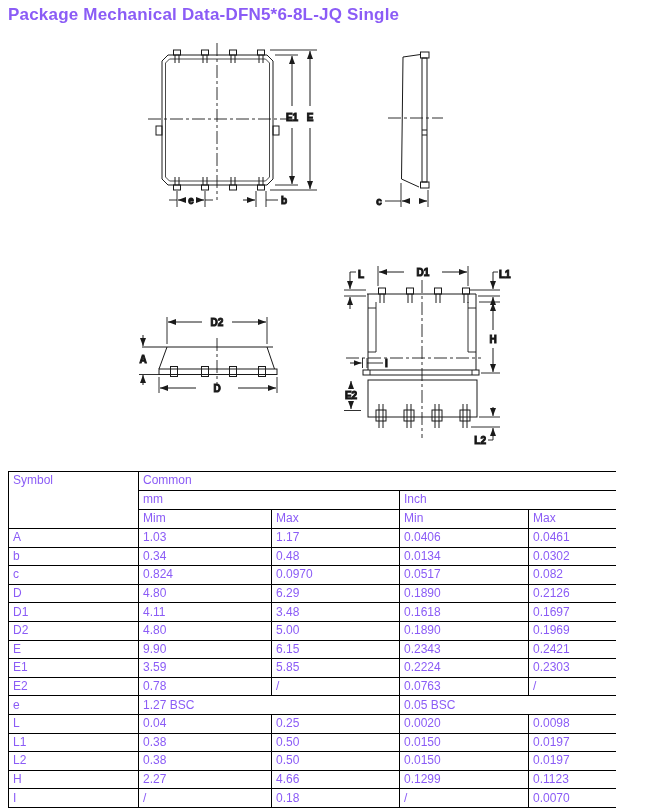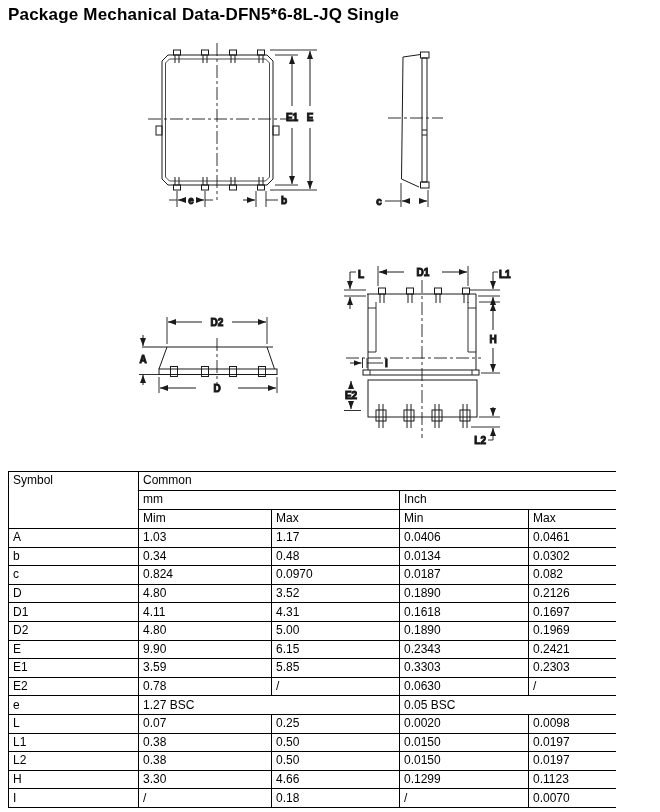--- a/index.html
+++ b/index.html
@@ -1,18 +1,18 @@
 <!DOCTYPE html>
 <html><head>
 <meta charset="utf-8">
 <style>
   html,body{margin:0;padding:0;background:#ffffff;}
   #page{
     position:relative;width:616px;height:812px;background:#ffffff;
-    font-family:"Liberation Sans",sans-serif;color:#000000;overflow:hidden;
+    font-family:"Liberation Sans",sans-serif;color:#8b5cf6;overflow:hidden;
   }
   #doc-title{
     position:absolute;top:5px;left:8px;font-size:17px;font-weight:700;
     letter-spacing:.2px;white-space:nowrap;
   }
   #drawings{position:absolute;top:0;left:0;}
   svg text{
     font-family:"Liberation Sans",sans-serif;font-size:10px;font-weight:600;fill:#111;
   }
   #dim-table{
@@ -289,34 +289,34 @@
           <td colspan="1">b</td>
           <td colspan="1">0.34</td>
           <td colspan="1">0.48</td>
           <td colspan="1">0.0134</td>
           <td colspan="1">0.0302</td>
         </tr>
         <tr>
           <td colspan="1">c</td>
           <td colspan="1">0.824</td>
           <td colspan="1">0.0970</td>
-          <td colspan="1">0.0187</td>
+          <td colspan="1">0.0517</td>
           <td colspan="1">0.082</td>
         </tr>
         <tr>
           <td colspan="1">D</td>
           <td colspan="1">4.80</td>
-          <td colspan="1">3.52</td>
+          <td colspan="1">6.29</td>
           <td colspan="1">0.1890</td>
           <td colspan="1">0.2126</td>
         </tr>
         <tr>
           <td colspan="1">D1</td>
           <td colspan="1">4.11</td>
-          <td colspan="1">4.31</td>
+          <td colspan="1">3.48</td>
           <td colspan="1">0.1618</td>
           <td colspan="1">0.1697</td>
         </tr>
         <tr>
           <td colspan="1">D2</td>
           <td colspan="1">4.80</td>
           <td colspan="1">5.00</td>
           <td colspan="1">0.1890</td>
           <td colspan="1">0.1969</td>
         </tr>
@@ -324,59 +324,59 @@
           <td colspan="1">E</td>
           <td colspan="1">9.90</td>
           <td colspan="1">6.15</td>
           <td colspan="1">0.2343</td>
           <td colspan="1">0.2421</td>
         </tr>
         <tr>
           <td colspan="1">E1</td>
           <td colspan="1">3.59</td>
           <td colspan="1">5.85</td>
-          <td colspan="1">0.3303</td>
+          <td colspan="1">0.2224</td>
           <td colspan="1">0.2303</td>
         </tr>
         <tr>
           <td colspan="1">E2</td>
           <td colspan="1">0.78</td>
           <td colspan="1">/</td>
-          <td colspan="1">0.0630</td>
+          <td colspan="1">0.0763</td>
           <td colspan="1">/</td>
         </tr>
         <tr>
           <td colspan="1">e</td>
           <td colspan="2">1.27 BSC</td>
           <td colspan="2">0.05 BSC</td>
         </tr>
         <tr>
           <td colspan="1">L</td>
-          <td colspan="1">0.07</td>
+          <td colspan="1">0.04</td>
           <td colspan="1">0.25</td>
           <td colspan="1">0.0020</td>
           <td colspan="1">0.0098</td>
         </tr>
         <tr>
           <td colspan="1">L1</td>
           <td colspan="1">0.38</td>
           <td colspan="1">0.50</td>
           <td colspan="1">0.0150</td>
           <td colspan="1">0.0197</td>
         </tr>
         <tr>
           <td colspan="1">L2</td>
           <td colspan="1">0.38</td>
           <td colspan="1">0.50</td>
           <td colspan="1">0.0150</td>
           <td colspan="1">0.0197</td>
         </tr>
         <tr>
           <td colspan="1">H</td>
-          <td colspan="1">3.30</td>
+          <td colspan="1">2.27</td>
           <td colspan="1">4.66</td>
           <td colspan="1">0.1299</td>
           <td colspan="1">0.1123</td>
         </tr>
         <tr>
           <td colspan="1">I</td>
           <td colspan="1">/</td>
           <td colspan="1">0.18</td>
           <td colspan="1">/</td>
           <td colspan="1">0.0070</td>

